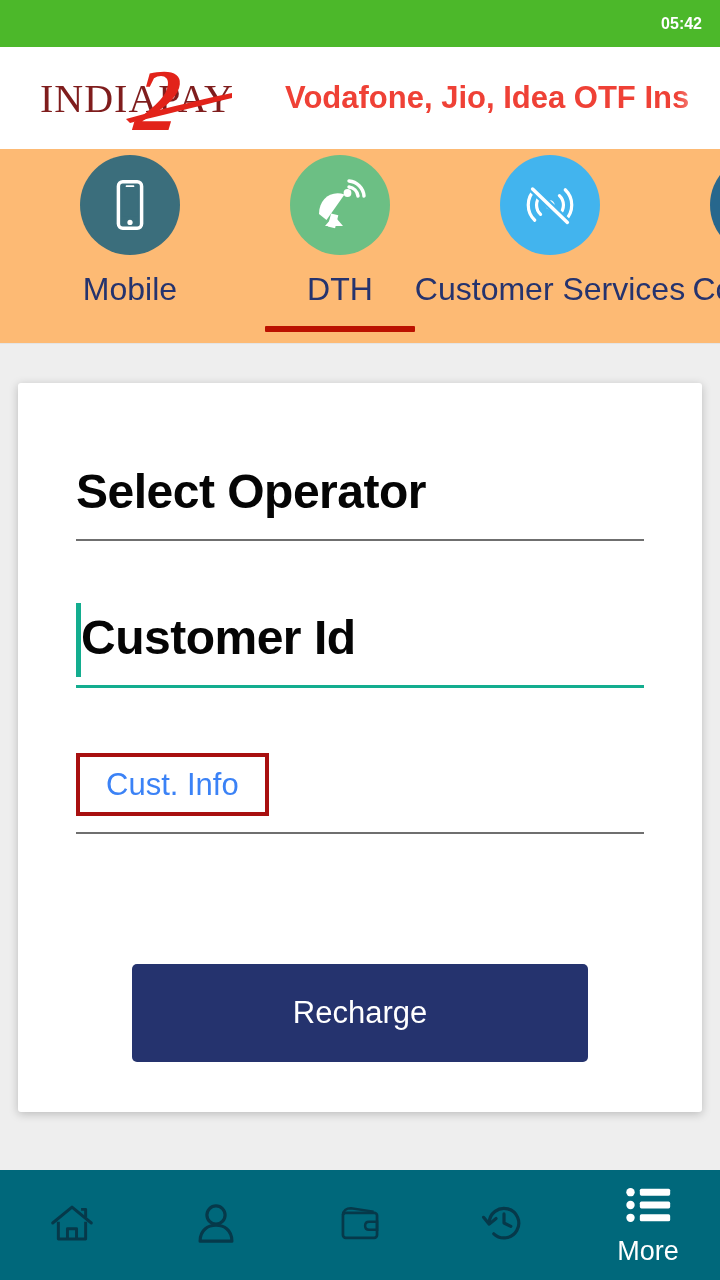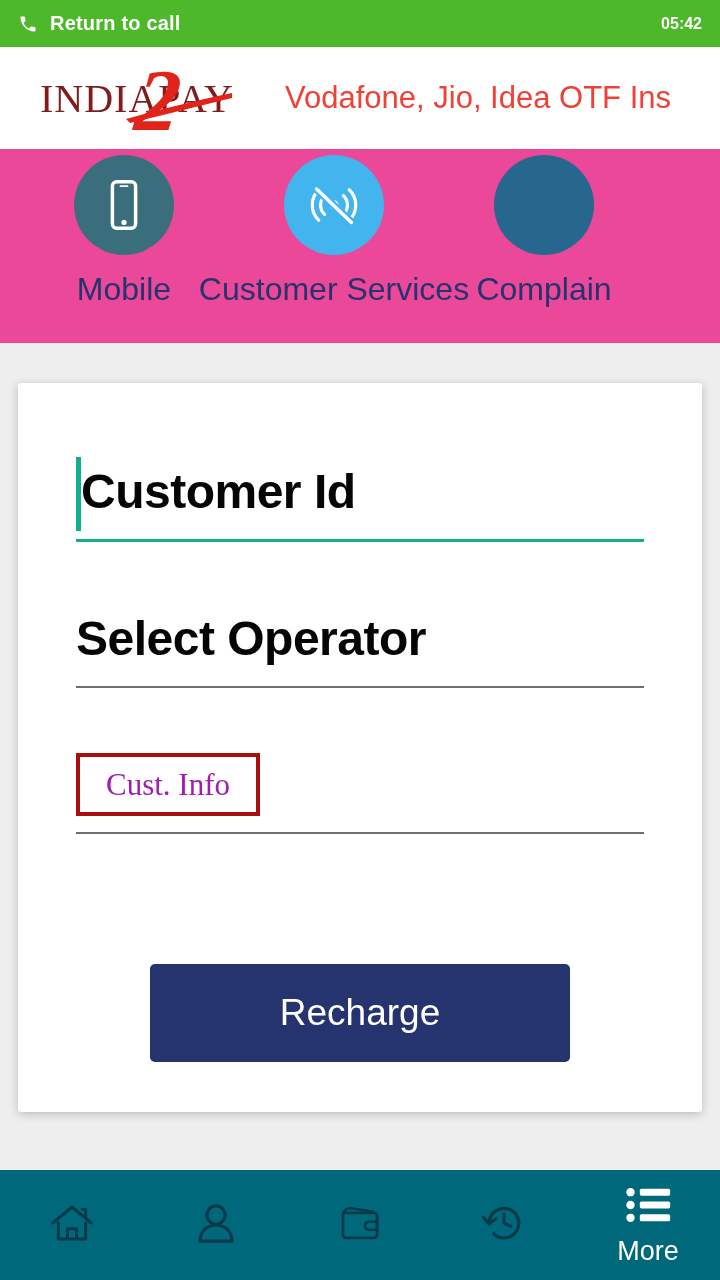--- a/index.html
+++ b/index.html
@@ -78,28 +78,29 @@
   }
   .marquee {
     margin-left: 30px;
     font-size: 31px;
     color: #ef4136;
     white-space: nowrap;
     overflow: hidden;
     flex: 1 1 auto;
     -webkit-mask-image: linear-gradient(to right, #000 0, #000 90%, transparent 100%);
     mask-image: linear-gradient(to right, #000 0, #000 90%, transparent 100%);
+    font-weight: bold;
   }
 
   
   .tabs {
     height: 195px; flex: 0 0 195px;
-    background: #ec4899;
+    background: #fdba74;
     display: flex; align-items: flex-start;
-    padding-left: 19px;
+    padding-left: 25px;
     overflow: hidden;
     position: relative;
   }
   .tab {
     width: 210px; flex: 0 0 210px;
     display: flex; flex-direction: column; align-items: center;
     padding-top: 6px;
     position: relative;
     height: 100%;
   }
@@ -166,37 +167,37 @@
     left: 0; top: 14px;
     width: 5px; height: 74px;
     background: #13ad8f;
   }
   .field.focused .field-text { padding-left: 5px; }
   .field.select { margin-bottom: 48px; }
   .field.customer { margin-bottom: 48px; }
   .cust-info-btn {
     border: 4px solid #a81010;
     background: #ffffff;
-    color: #a21caf;
+    color: #3b82f6;
     font-size: 31px;
     padding: 12px 26px;
     line-height: 1;
     cursor: pointer;
-    font-family: Liberation Serif, serif;
+    font-family: Liberation Sans, sans-serif;
   }
   .recharge-wrap {
     margin-top: 130px;
     display: flex; justify-content: center;
   }
   .recharge-btn {
-    width: 420px; height: 98px;
+    width: 456px; height: 98px;
     background: #25336e;
     color: #ffffff;
     border: none; border-radius: 5px;
-    font-size: 37px;
+    font-size: 31px;
     font-family: "Liberation Sans", sans-serif;
     cursor: pointer;
   }
 
   
   .bottomnav {
     height: 110px; flex: 0 0 110px;
     background: #00687b;
     display: flex; align-items: center;
   }
@@ -213,28 +214,20 @@
   }
   .nav-label { color: #ffffff; }
   .nav-icon { display: block; }
 </style>
 </head>
 <body>
 
 <div id="app">
 
   <div class="statusbar">
-    <div class="left">
-      <span class="phone-icon">
-        <svg viewBox="0 0 24 24" width="20" height="20" aria-hidden="true">
-          <path fill="#ffffff" d="M6.6 10.8c1.4 2.8 3.8 5.2 6.6 6.6l2.2-2.2c.3-.3.7-.4 1-.2 1.2.4 2.4.6 3.6.6.6 0 1 .4 1 1V20c0 .6-.4 1-1 1C10.6 21 3 13.4 3 4c0-.6.4-1 1-1h3.4c.6 0 1 .4 1 1 0 1.3.2 2.5.6 3.6.1.3 0 .7-.2 1l-2.2 2.2z"></path>
-        </svg>
-      </span>
-      <span class="call-label">Return to call</span>
-    </div>
     <span class="timer">05:42</span>
   </div>
 
   <div class="header">
     <div class="logo">
       <span class="logo-text">INDIA</span>
       <span class="logo-text">PAY</span>
       <span class="logo-two">2</span>
       <span class="logo-swoosh">
         <svg viewBox="0 0 110 30" width="110" height="30" aria-hidden="true">
@@ -253,20 +246,34 @@
           <rect x="12" y="4" width="16" height="32" rx="3" fill="none" stroke="#ffffff" stroke-width="2.4"></rect>
           <rect x="15" y="9" width="10" height="19" fill="#3b6e7c"></rect>
           <circle cx="20" cy="32" r="1.8" fill="#ffffff"></circle>
           <rect x="17" y="6.4" width="6" height="1.2" rx=".6" fill="#ffffff"></rect>
         </svg>
       </span>
       <span class="tab-label">Mobile</span>
 
     </div>
 
+    <div class="tab">
+      <span class="tab-circle" style="background:#6cbf84">
+        <svg viewBox="0 0 40 40" width="60" height="60" aria-hidden="true">
+          <path d="M6 26 C6 16 14 10 23 13 L11 30 Z" fill="#ffffff"></path>
+          <rect x="13" y="26" width="5" height="9" transform="rotate(14 15 30)" fill="#ffffff"></rect>
+          <path d="M10 34 L22 34 L16 27 Z" fill="#ffffff"></path>
+          <circle cx="25" cy="12" r="2.6" fill="#ffffff"></circle>
+          <path d="M26 8 a7 7 0 0 1 6 6" fill="none" stroke="#ffffff" stroke-width="2.3" stroke-linecap="round"></path>
+          <path d="M26 4 a11 11 0 0 1 10 10" fill="none" stroke="#ffffff" stroke-width="2.3" stroke-linecap="round"></path>
+        </svg>
+      </span>
+      <span class="tab-label">DTH</span>
+      <span class="tab-underline"></span>
+    </div>
 
     <div class="tab inactive">
       <span class="tab-circle" style="background:#42b4ee">
         <svg viewBox="0 0 40 40" width="58" height="58" aria-hidden="true">
           <circle cx="20" cy="20" r="3.2" fill="#ffffff"></circle>
           <path d="M13.5 13.5 a9 9 0 0 0 0 13" fill="none" stroke="#ffffff" stroke-width="2.2" stroke-linecap="round"></path>
           <path d="M9.5 9.5 a14.5 14.5 0 0 0 0 21" fill="none" stroke="#ffffff" stroke-width="2.2" stroke-linecap="round"></path>
           <path d="M26.5 13.5 a9 9 0 0 1 0 13" fill="none" stroke="#ffffff" stroke-width="2.2" stroke-linecap="round"></path>
           <path d="M30.5 9.5 a14.5 14.5 0 0 1 0 21" fill="none" stroke="#ffffff" stroke-width="2.2" stroke-linecap="round"></path>
           <line x1="8" y1="9" x2="32" y2="32" stroke="#42b4ee" stroke-width="5.5"></line>
@@ -284,35 +291,35 @@
       <span class="tab-label">Complain</span>
 
     </div>
 
     <div class="tabs-divider"></div>
   </div>
 
   <div class="content">
     <div class="card">
 
+      <div class="field select">
+        <div class="field-row">
+          <span class="field-text">Select Operator</span>
+        </div>
+        <div class="field-underline"></div>
+      </div>
+
       <div class="field customer focused">
         <span class="caret"></span>
         <div class="field-row">
           <span class="field-text">Customer Id</span>
         </div>
         <div class="field-underline"></div>
       </div>
 
-      <div class="field select">
-        <div class="field-row">
-          <span class="field-text">Select Operator</span>
-        </div>
-        <div class="field-underline"></div>
-      </div>
-
       <div class="field amount">
         <div class="field-row">
           <button class="cust-info-btn">Cust. Info</button>
         </div>
         <div class="field-underline"></div>
       </div>
 
       <div class="recharge-wrap">
         <button class="recharge-btn">Recharge</button>
       </div>

